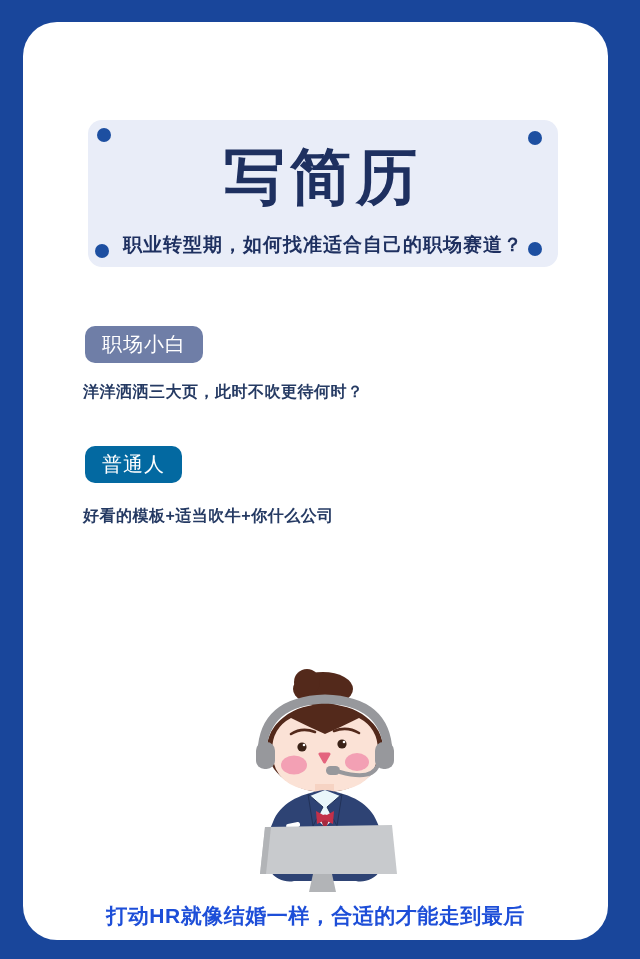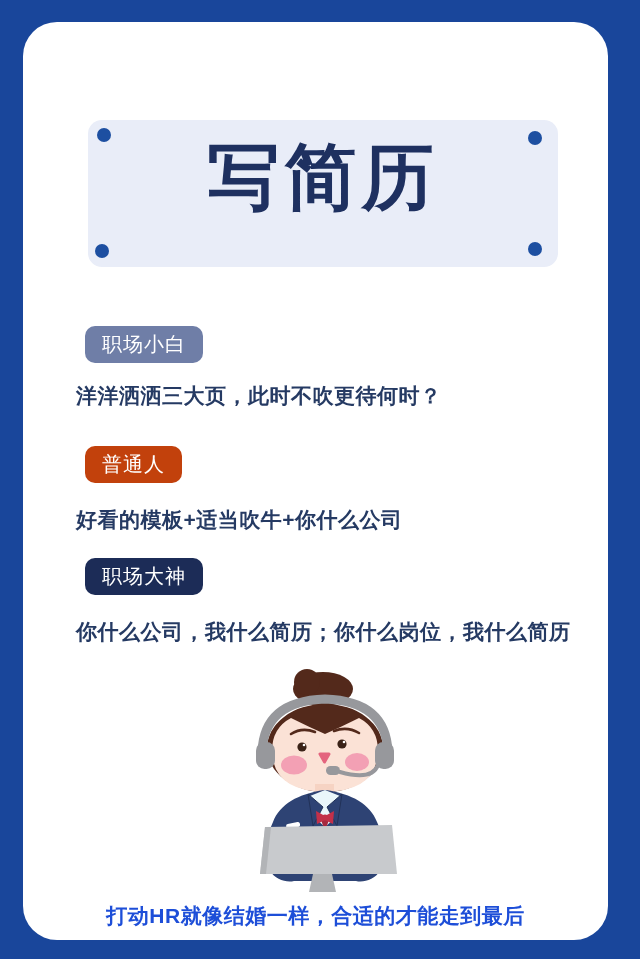--- a/index.html
+++ b/index.html
@@ -34,21 +34,21 @@
     width: 14px; height: 14px;
     border-radius: 50%;
     background: #1d4fa1;
   }
   .dot.tl { left: 9px;  top: 8px; }
   .dot.tr { right: 16px; top: 11px; }
   .dot.bl { left: 7px;  bottom: 9px; }
   .dot.br { right: 16px; bottom: 11px; }
   .title {
     margin-top: 6px;
-    font-size: 72px;
+    font-size: 61px;
     line-height: 103px;
     font-weight: 900;
     letter-spacing: 5px;
     color: #1e3060;
     white-space: nowrap;
   }
   .subtitle {
     margin-top: 3px;
     font-size: 19px;
     font-weight: bold;
@@ -69,22 +69,22 @@
     color: #ffffff;
     white-space: nowrap;
   }
   .badge.slate { background: #6f7ea7; }
   .badge.dark  { background: #1c2c57; }
   .badge.b1 { top: 304px; }
   .badge.b2 { top: 424px; }
   .badge.b3 { top: 536px; }
   .body-text {
     position: absolute;
-    left: 53px;
-    font-size: 21px;
+    left: 60px;
+    font-size: 16px;
     font-weight: 600;
     letter-spacing: 0.5px;
     color: #253a63;
     white-space: nowrap;
   }
   .body-text.t1 { top: 360px; }
   .body-text.t2 { top: 484px; }
   .body-text.t3 { top: 596px; }
   
   .illustration {
@@ -110,30 +110,29 @@
 
 <div class="page" style="background: rgb(25, 70, 155);">
   <div class="card" style="background: rgb(255, 255, 255);">
 
     <div class="header-box" style="background: rgb(233, 237, 248);">
       <span class="dot tl" style="background: rgb(29, 79, 161);"></span>
       <span class="dot tr" style="background: rgb(29, 79, 161);"></span>
       <span class="dot bl" style="background: rgb(29, 79, 161);"></span>
       <span class="dot br" style="background: rgb(29, 79, 161);"></span>
       <h1 class="title" style="color: rgb(30, 48, 96);">写简历</h1>
+      <div class="subtitle" style="color: rgb(30, 48, 96);">职业转型期，如何找准适合自己的职场赛道？</div>
     </div>
 
     <div class="badge slate b1" style="background: rgb(111, 126, 167);">职场小白</div>
     <p class="body-text t1" style="color: rgb(37, 58, 99);">洋洋洒洒三大页，此时不吹更待何时？</p>
 
-    <div class="badge slate b2" style="background: #c2410c;">普通人</div>
+    <div class="badge slate b2" style="background: #0369a1;">普通人</div>
     <p class="body-text t2" style="color: rgb(37, 58, 99);">好看的模板+适当吹牛+你什么公司</p>
 
-    <div class="badge dark b3" style="background: rgb(28, 44, 87);">职场大神</div>
-    <p class="body-text t3" style="color: rgb(37, 58, 99);">你什么公司，我什么简历；你什么岗位，我什么简历</p>
 
     <svg class="illustration" viewBox="0 0 210 245">
 
       <g>
         <ellipse cx="103" cy="34" rx="30" ry="17" fill="#53291b" style="fill: rgb(83, 41, 27);"></ellipse>
         <circle cx="87" cy="27" r="13" fill="#53291b" style="fill: rgb(83, 41, 27);"></circle>
       </g>
 
       <ellipse cx="105" cy="93" rx="58" ry="44" fill="#53291b" style="fill: rgb(83, 41, 27);"></ellipse>
 

